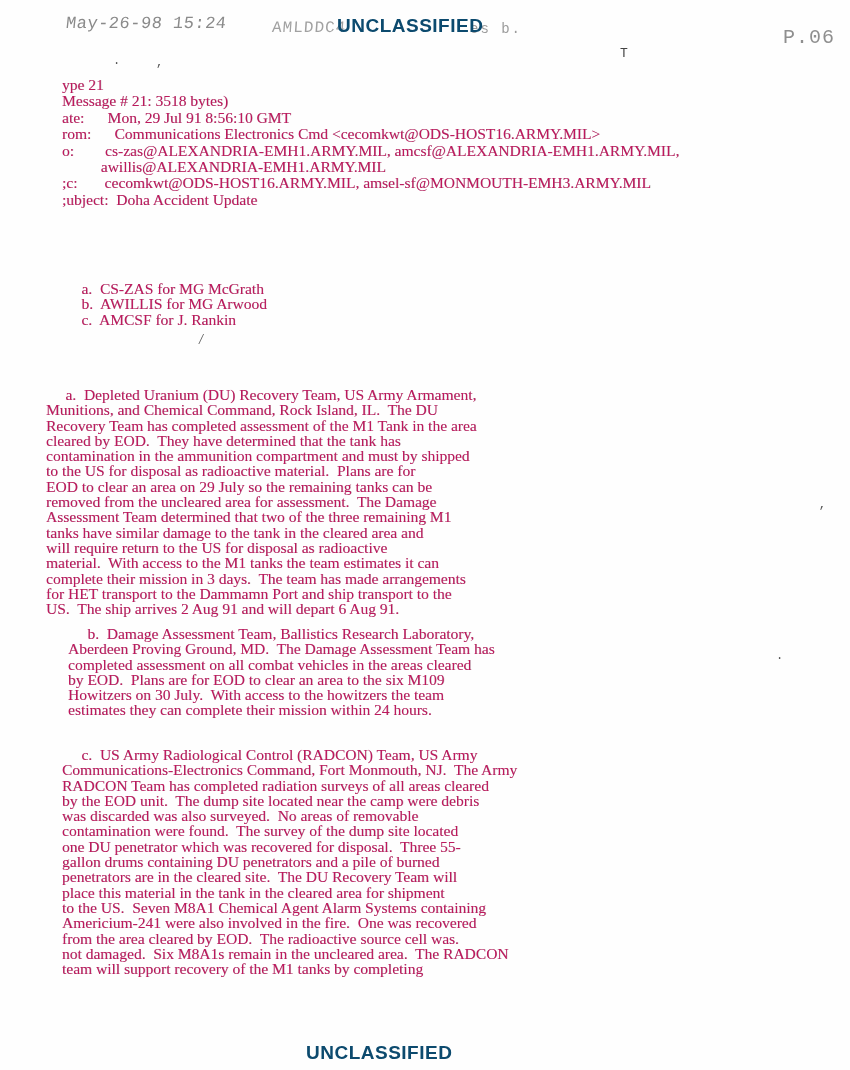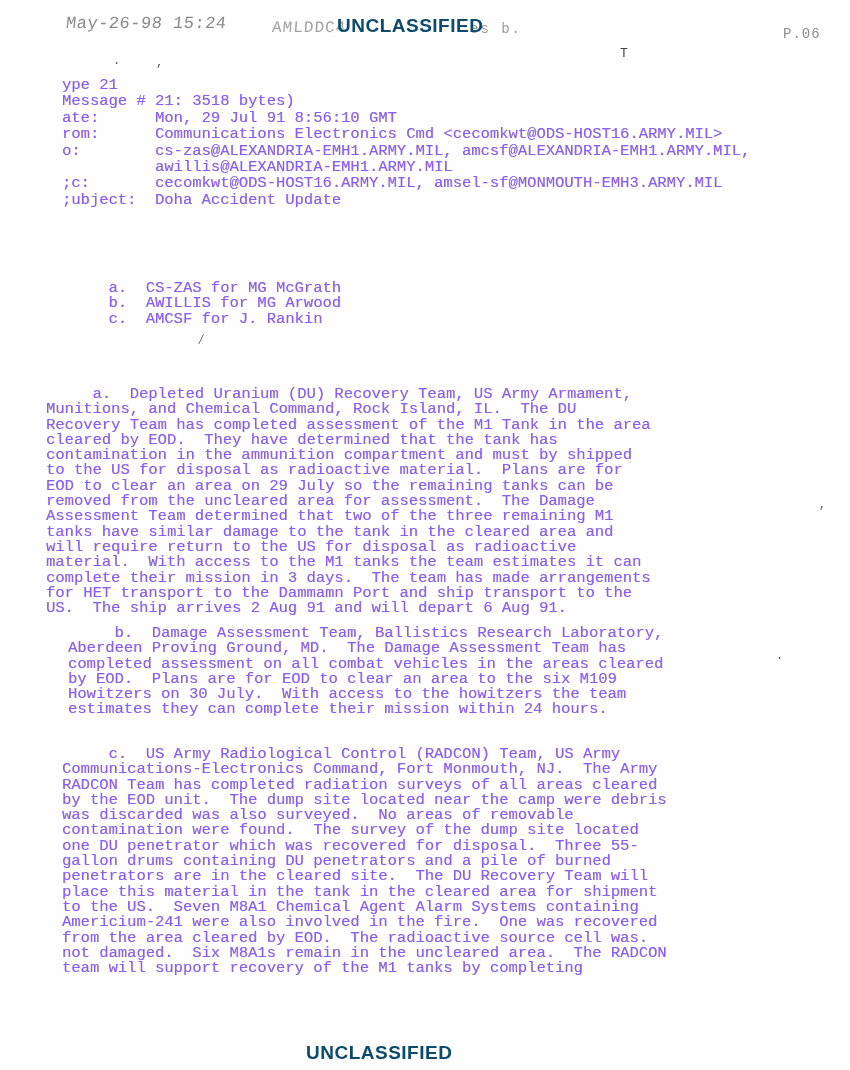--- a/index.html
+++ b/index.html
@@ -12,23 +12,23 @@
     width: 850px;
     height: 1070px;
     background: #fefefe;
     overflow: hidden;
     font-family: "Liberation Mono", "DejaVu Sans Mono", monospace;
   }
   
   pre.mono {
     margin: 0;
     position: absolute;
-    font-family: Liberation Mono, monospace;
+    font-family: Liberation Serif, serif;
     font-size: 15.5px;
-    color: #8b5cf6;
+    color: #be185d;
     white-space: pre;
     text-shadow: 0.4px 0.4px 0 rgba(25,25,25,0.28);
   }
   pre.email-header {
     left: 62px;
     top: 77px;
     line-height: 16.4px;
   }
   pre.para { line-height: 15.3px; }
   .p1  { left: 62px; top: 248px; }
@@ -83,21 +83,21 @@
   .fax-garbled-right {
     left: 470px;
     top: 21px;
     font-size: 14px;
     letter-spacing: 2px;
     opacity: 0.85;
   }
   .fax-page {
     left: 783px;
     top: 26px;
-    font-size: 14px;
+    font-size: 20px;
     letter-spacing: 1px;
     color: #8f8f8f;
   }
 
   
   .noise {
     position: absolute;
     color: #555;
     font-family: "Liberation Mono", "DejaVu Sans Mono", monospace;
     font-size: 12px;

